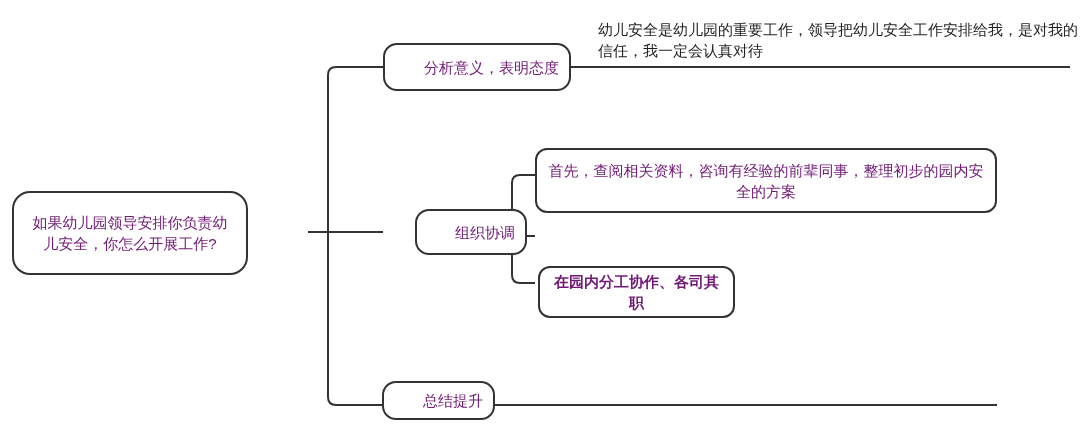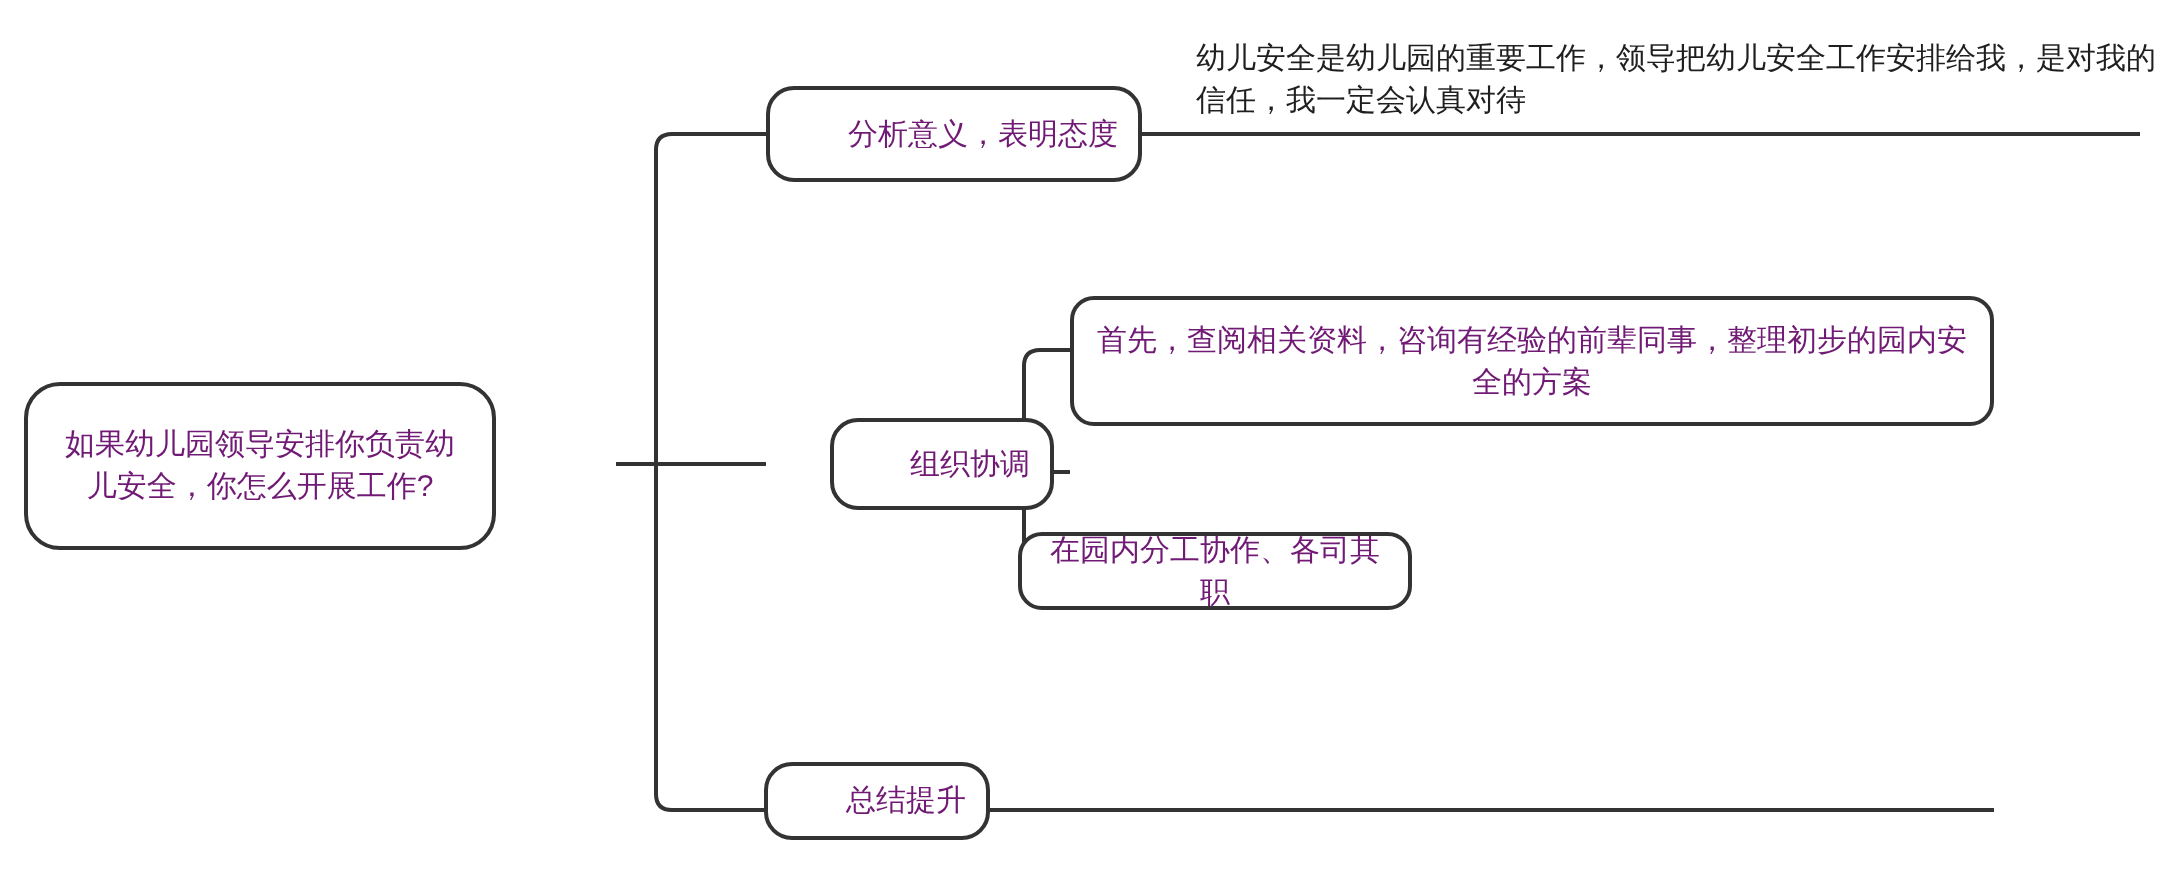--- a/index.html
+++ b/index.html
@@ -50,21 +50,21 @@
   }
   .node.branch.b1 { left: 383px; top: 43px;  width: 188px; height: 48px; }
   .node.branch.b2 { left: 383px; top: 209px; width: 112px; height: 46px; margin-left: 32px; }
   .node.branch.b3 { left: 382px; top: 381px; width: 113px; height: 39px; }
   .node.child {
     border-radius: 12px;
     padding: 4px 8px;
   }
   .node.child.c1 { left: 535px; top: 148px; width: 462px; height: 65px; }
   .node.child.c2 { left: 535px; top: 218px; width: 417px; height: 37px; }
-  .node.child.c3 { left: 509px; top: 266px; width: 197px; height: 39px; }
+  .node.child.c3 { left: 538px; top: 266px; width: 197px; height: 52px; font-weight: bold; }
   .note {
     position: absolute;
     font-size: 15px;
     line-height: 21px;
     color: #1f1f1f;
   }
   .note.n1 { left: 598px; top: 19px;  width: 486px; }
   .note.n3 { left: 527px; top: 357px; width: 470px; }
 </style>
 </head>

